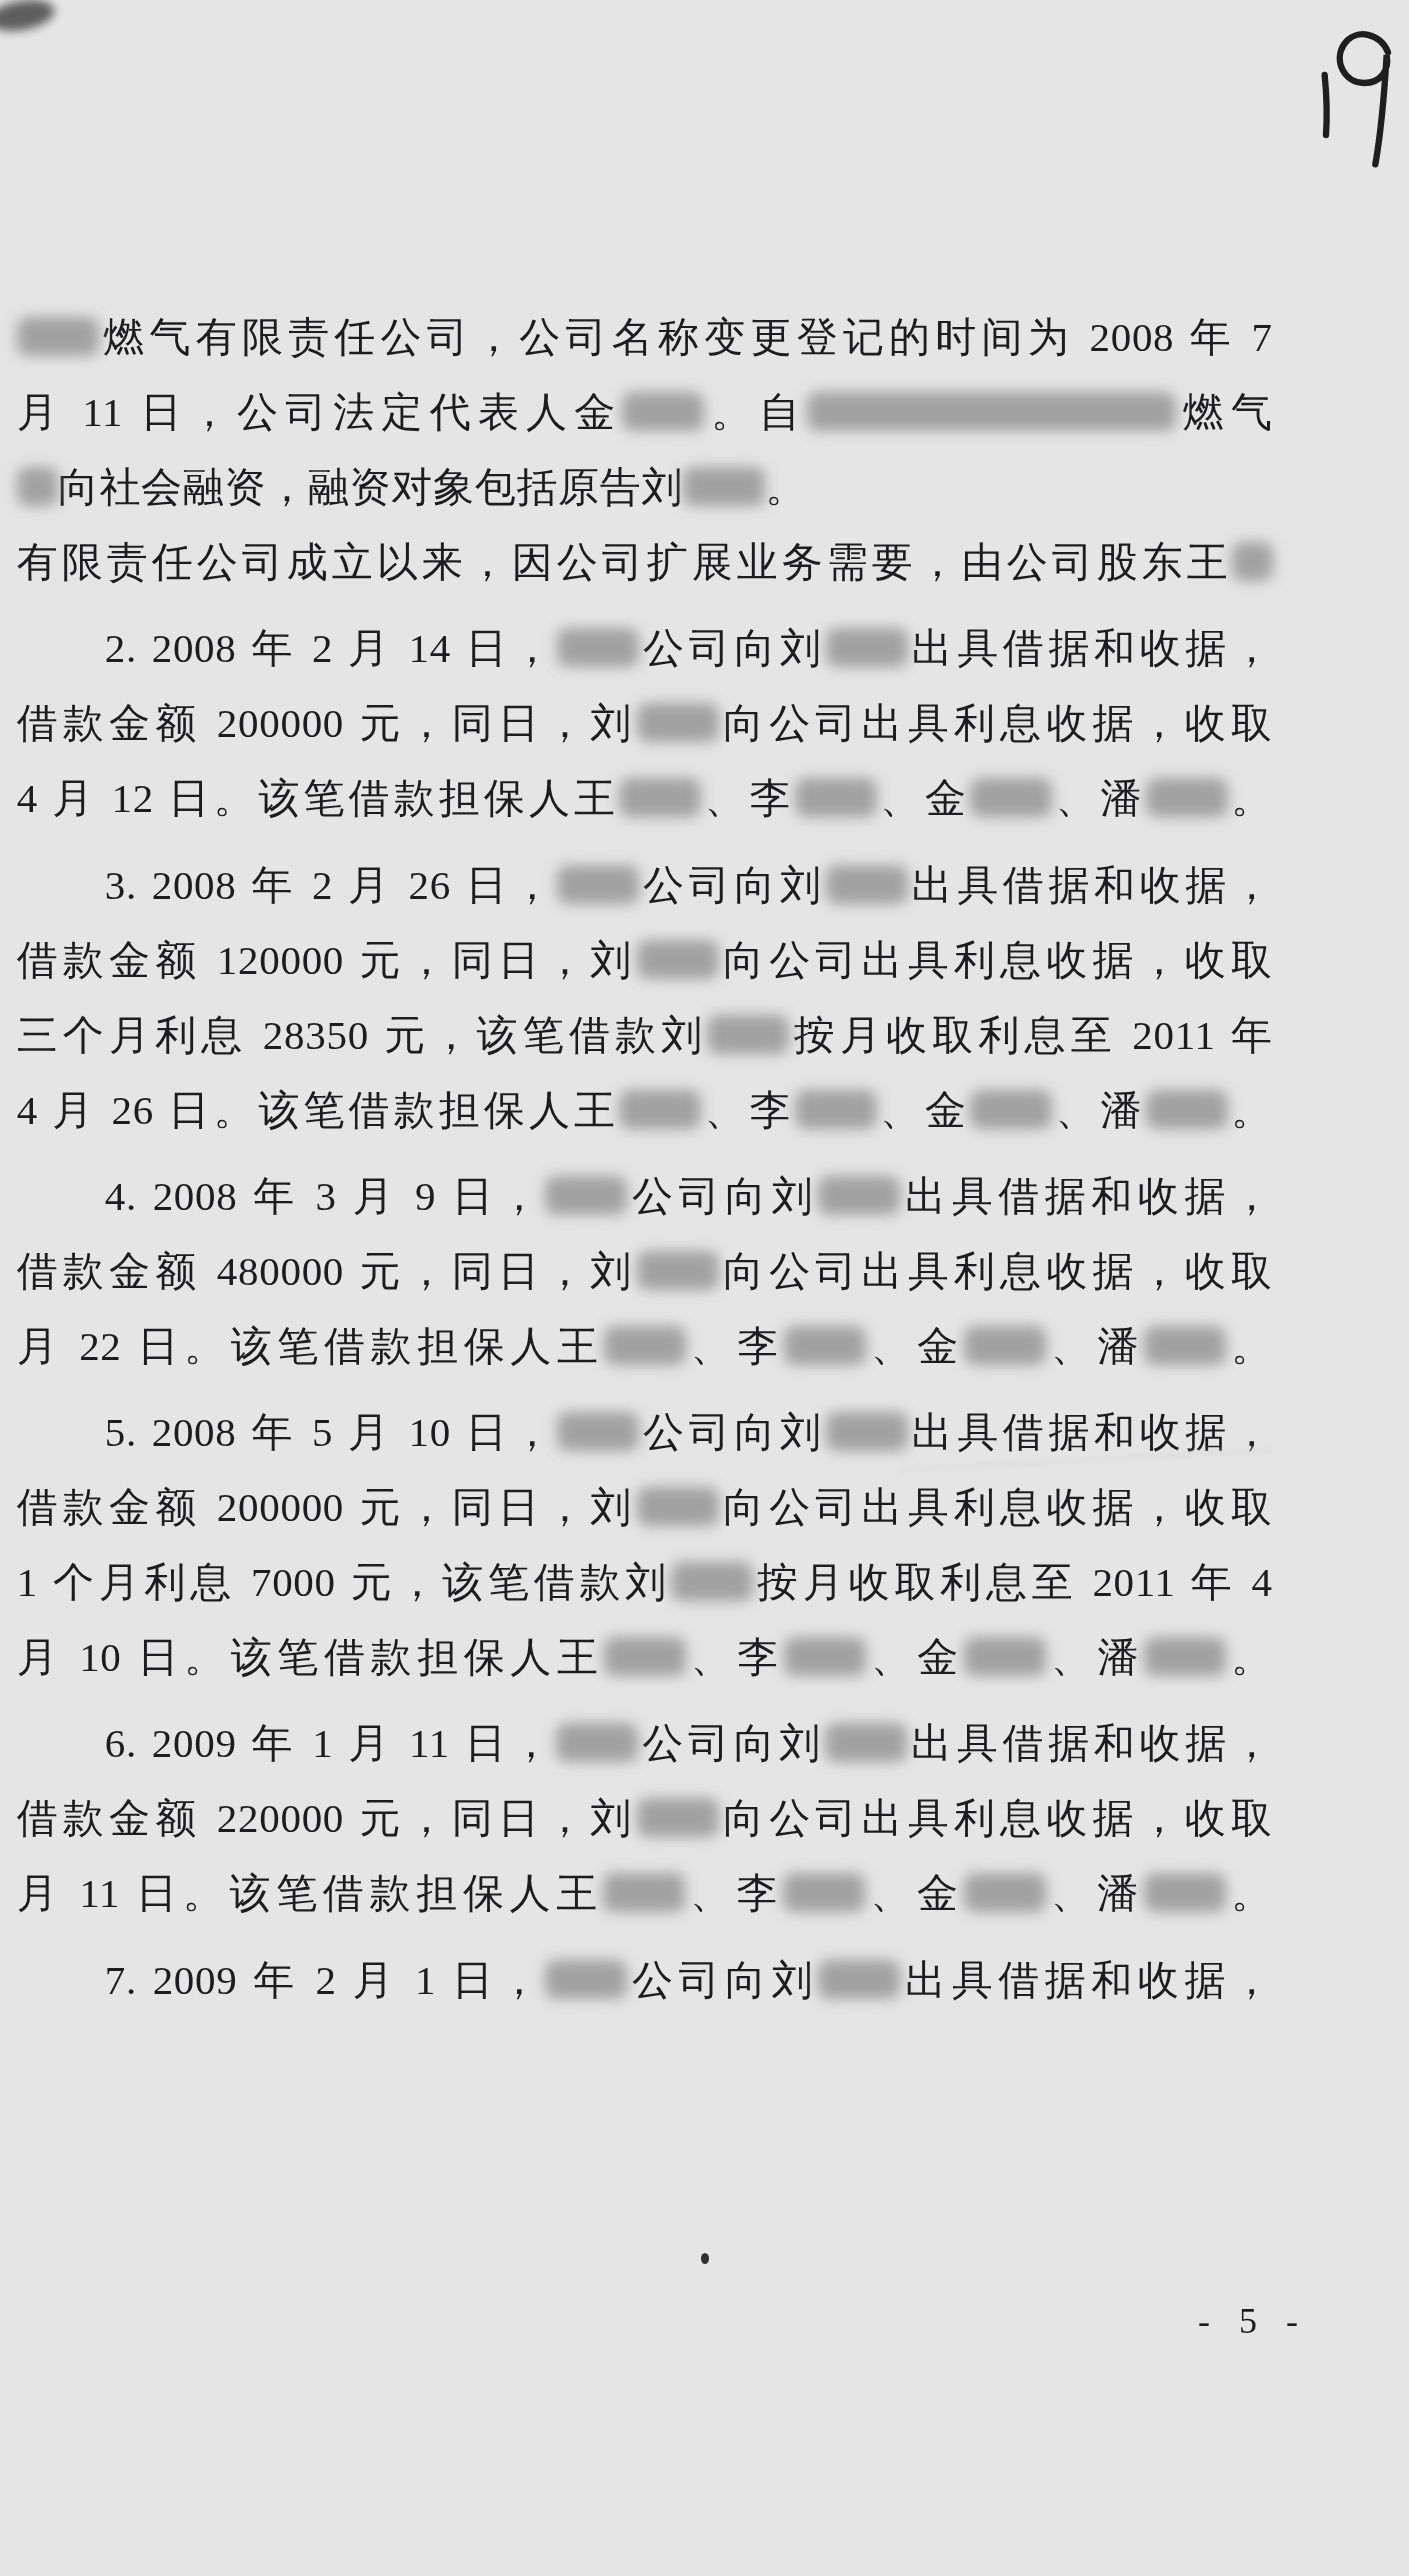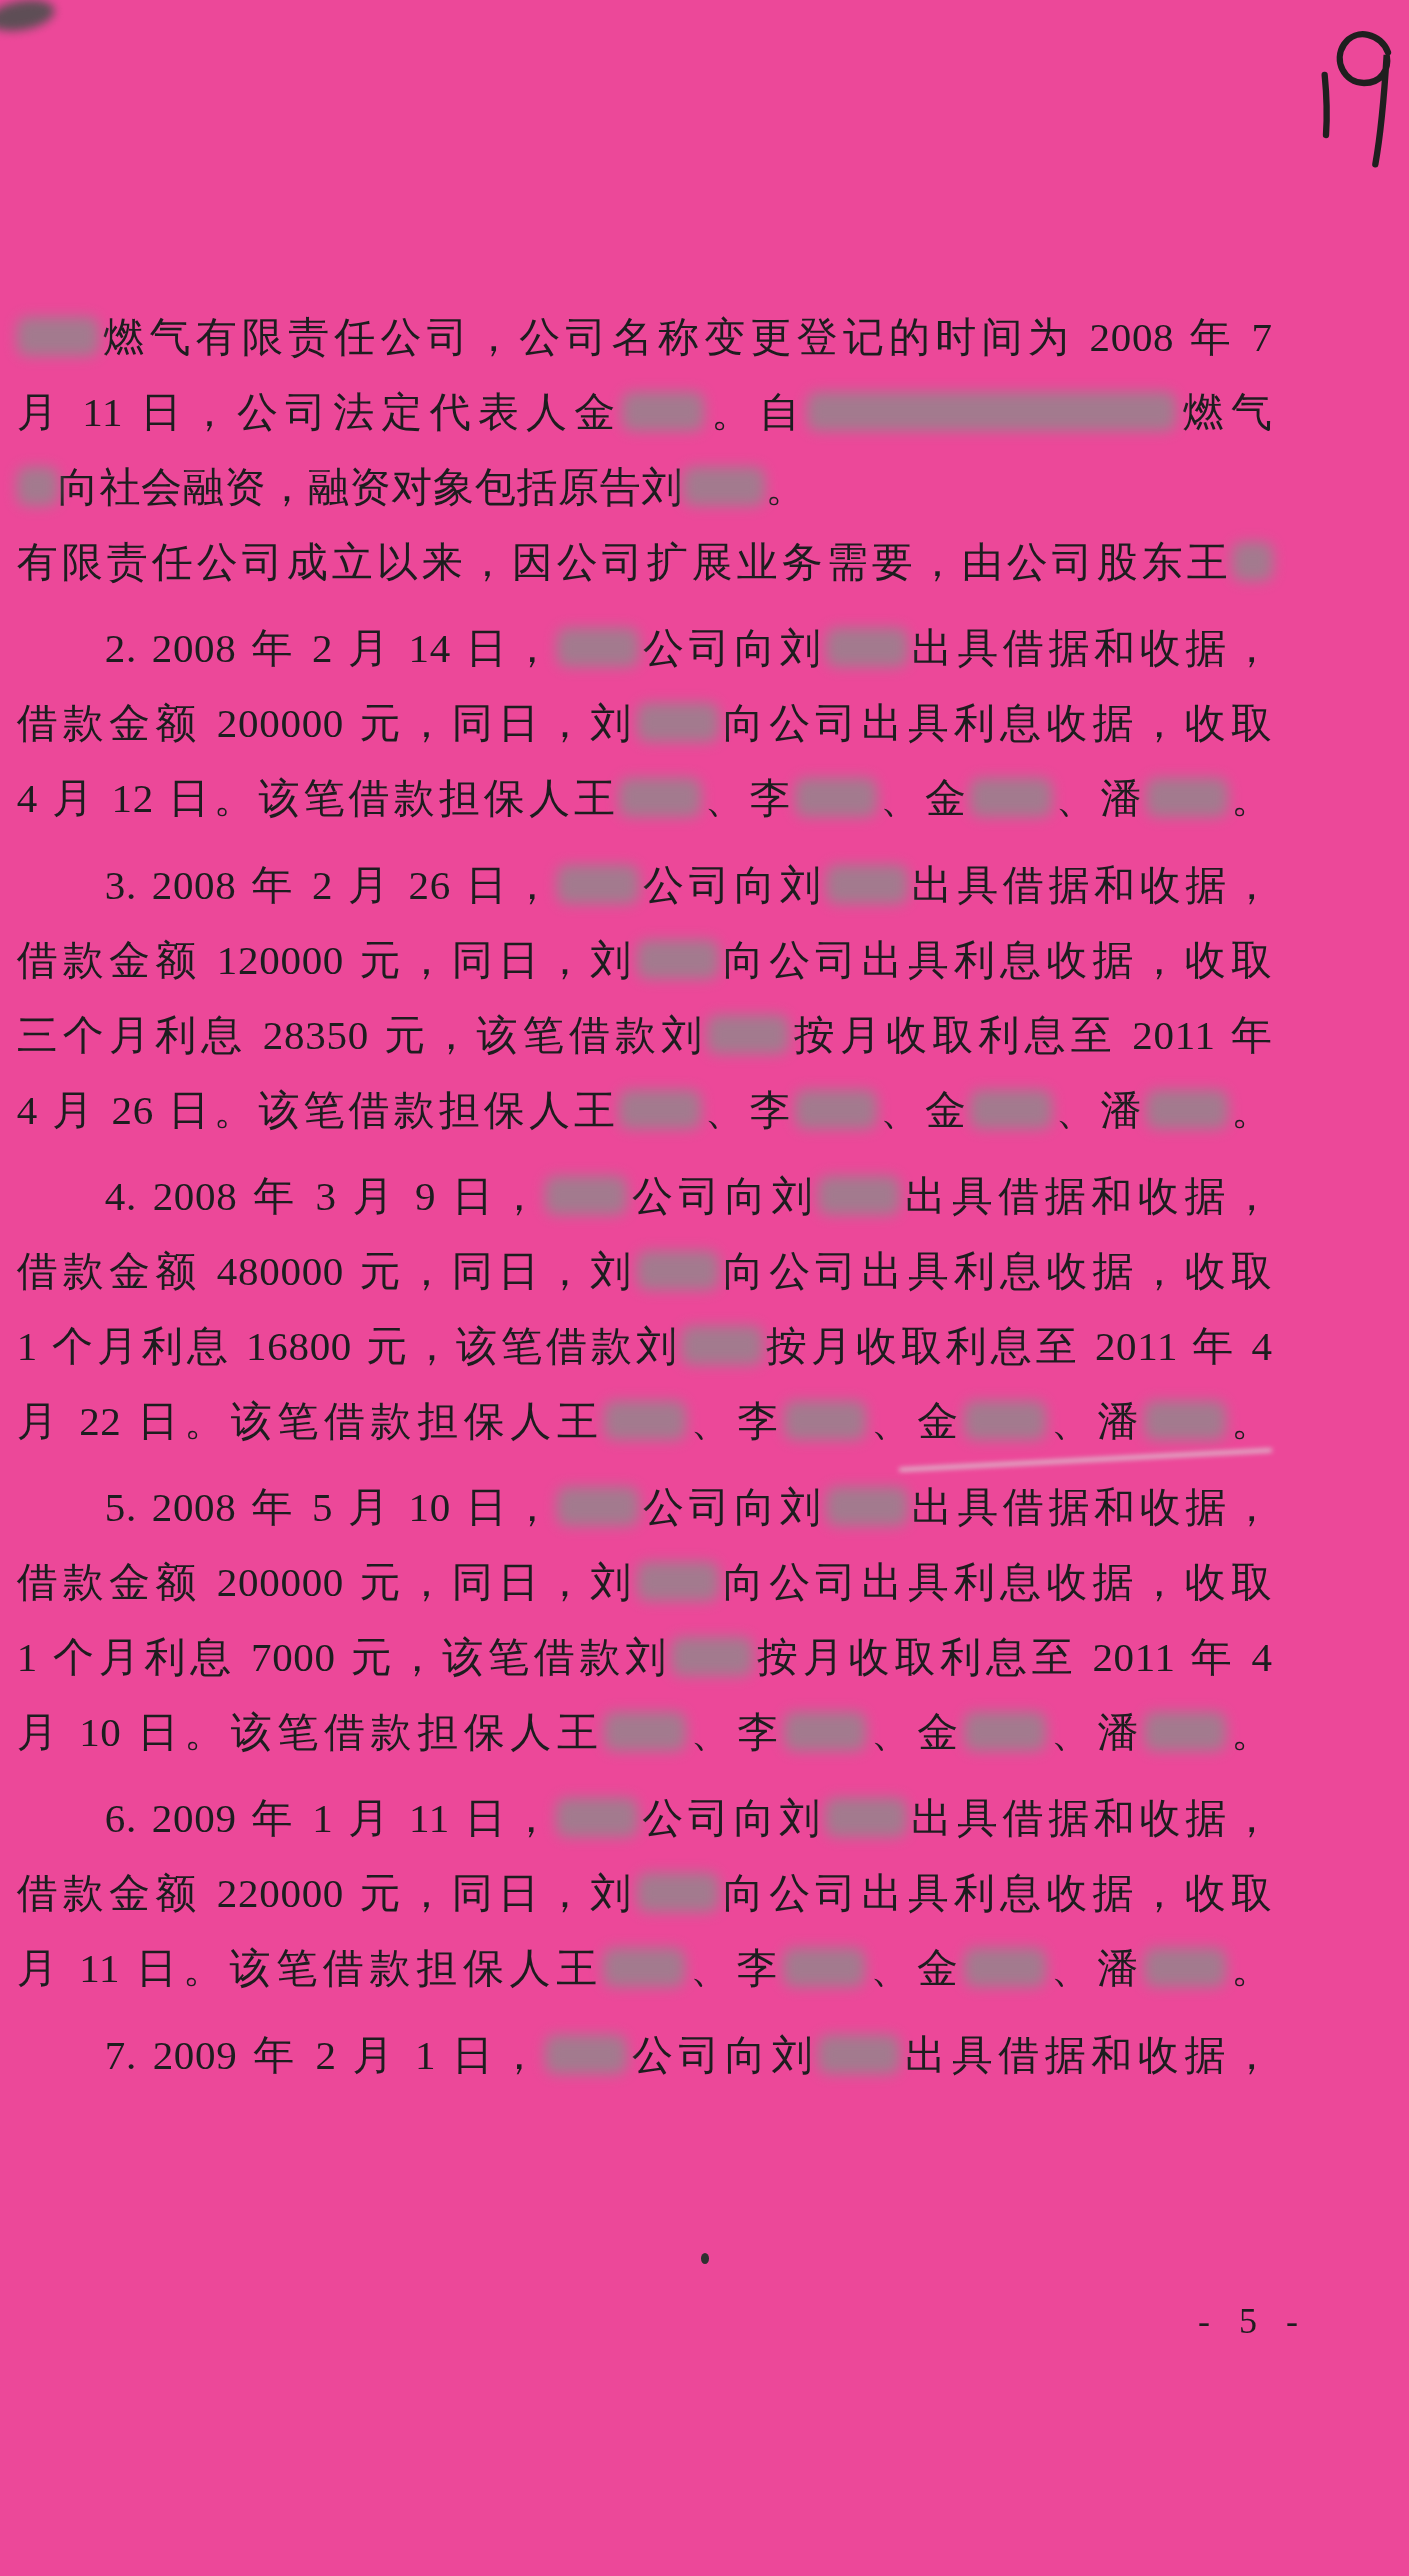--- a/index.html
+++ b/index.html
@@ -1,18 +1,18 @@
 <!DOCTYPE html>
 <html style="font-size:10.7px"><head>
 <meta charset="utf-8">
 <style>
   html,body{margin:0;padding:0}
   body{width:1410px;height:2576px;background:#ffffff}
   .page{
-    position:relative;width:1410px;height:2576px;background:#ec4899;
+    position:relative;width:1410px;height:2576px;background:#e5e5e5;
     font-family:"Liberation Serif","DejaVu Serif",serif;color:#1d1d1f;overflow:hidden;
   }
   .text-block{
     position:absolute;left:16.7px;top:300px;width:1256px;
     font-size:41px;line-height:75px;
   }
   .para + .para{margin-top:11.3px}
   .line{white-space:nowrap}
   .line.fill{text-align:justify;text-align-last:justify}
   .line.indent{text-indent:88px}
@@ -66,21 +66,20 @@
       </div>
       <div class="para">
         <div class="line fill indent"><span class="t">3. 2008 年 2 月 26 日，</span><span class="redact" style="width: 2em;"></span><span class="t">公司向刘</span><span class="redact" style="width: 2em;"></span><span class="t">出具借据和收据，</span></div>
         <div class="line fill"><span class="t">借款金额 120000 元，同日，刘</span><span class="redact" style="width: 2em;"></span><span class="t">向公司出具利息收据，收取</span></div>
         <div class="line fill"><span class="t">三个月利息 28350 元，该笔借款刘</span><span class="redact" style="width: 2em;"></span><span class="t">按月收取利息至 2011 年</span></div>
         <div class="line fill"><span class="t">4 月 26 日。该笔借款担保人王</span><span class="redact" style="width: 2em;"></span><span class="t">、李</span><span class="redact" style="width: 2em;"></span><span class="t">、金</span><span class="redact" style="width: 2em;"></span><span class="t">、潘</span><span class="redact" style="width: 2em;"></span><span class="t">。</span></div>
       </div>
       <div class="para">
         <div class="line fill indent"><span class="t">4. 2008 年 3 月 9 日，</span><span class="redact" style="width: 2em;"></span><span class="t">公司向刘</span><span class="redact" style="width: 2em;"></span><span class="t">出具借据和收据，</span></div>
         <div class="line fill"><span class="t">借款金额 480000 元，同日，刘</span><span class="redact" style="width: 2em;"></span><span class="t">向公司出具利息收据，收取</span></div>
-        <div class="line fill"><span class="t">1 个月利息 16800 元，该笔借款刘</span><span class="redact" style="width: 2em;"></span><span class="t">按月收取利息至 2011 年 4</span></div>
         <div class="line fill"><span class="t">月 22 日。该笔借款担保人王</span><span class="redact" style="width: 2em;"></span><span class="t">、李</span><span class="redact" style="width: 2em;"></span><span class="t">、金</span><span class="redact" style="width: 2em;"></span><span class="t">、潘</span><span class="redact" style="width: 2em;"></span><span class="t">。</span></div>
       </div>
       <div class="para">
         <div class="line fill indent"><span class="t">5. 2008 年 5 月 10 日，</span><span class="redact" style="width: 2em;"></span><span class="t">公司向刘</span><span class="redact" style="width: 2em;"></span><span class="t">出具借据和收据，</span></div>
         <div class="line fill"><span class="t">借款金额 200000 元，同日，刘</span><span class="redact" style="width: 2em;"></span><span class="t">向公司出具利息收据，收取</span></div>
         <div class="line fill"><span class="t">1 个月利息 7000 元，该笔借款刘</span><span class="redact" style="width: 2em;"></span><span class="t">按月收取利息至 2011 年 4</span></div>
         <div class="line fill"><span class="t">月 10 日。该笔借款担保人王</span><span class="redact" style="width: 2em;"></span><span class="t">、李</span><span class="redact" style="width: 2em;"></span><span class="t">、金</span><span class="redact" style="width: 2em;"></span><span class="t">、潘</span><span class="redact" style="width: 2em;"></span><span class="t">。</span></div>
       </div>
       <div class="para">
         <div class="line fill indent"><span class="t">6. 2009 年 1 月 11 日，</span><span class="redact" style="width: 2em;"></span><span class="t">公司向刘</span><span class="redact" style="width: 2em;"></span><span class="t">出具借据和收据，</span></div>

